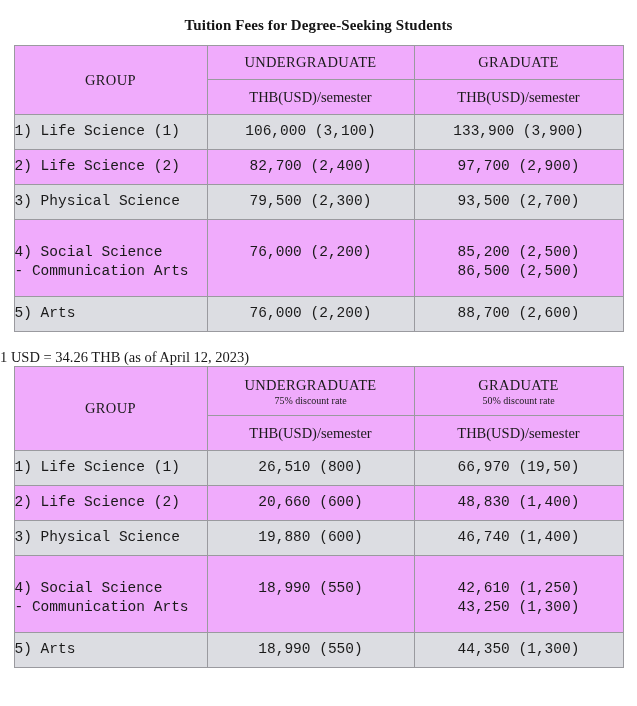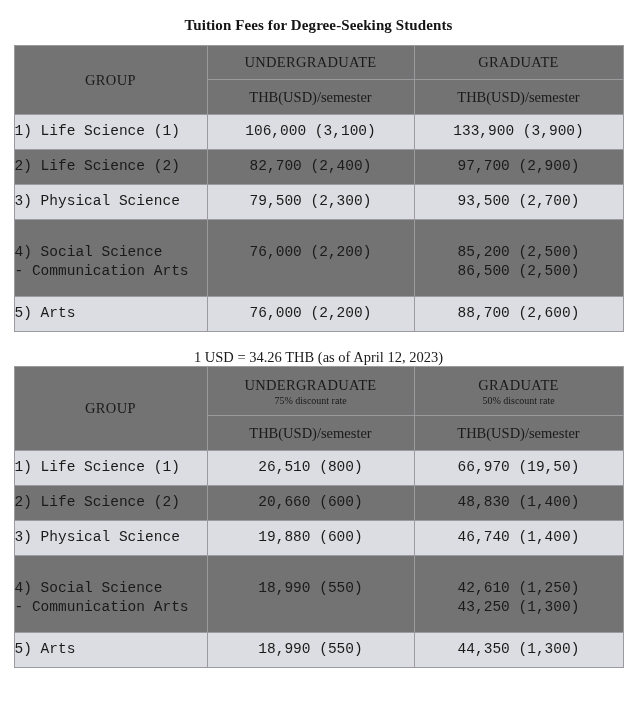--- a/index.html
+++ b/index.html
@@ -45,21 +45,21 @@
   .fee-table col.c-ug    { width: 207px; }
   .fee-table col.c-gr    { width: 209px; }
 
   .fee-table th,
   .fee-table td {
     border: 1px solid #9a9a9f;
     padding: 0;
     font-size: 14.5px;
     font-weight: normal;
     vertical-align: middle;
-    background: #737373;
+    background: #f0abfc;
   }
 
   .hdr-group {
     text-align: center;
     font-weight: bold;
     font-size: 14.5px;
     letter-spacing: 0.4px;
   }
 
   .hdr-main {
@@ -94,21 +94,20 @@
     text-align: center;
     line-height: 1.32;
   }
   .cell-num .l2 { display: block; }
 
   tr.body-row > td { height: 34px; font-family: Liberation Mono, monospace; }
   tr.body-row.tall > td { height: 53px; vertical-align: top; padding-top: 23px; }
   tr.body-row.shaded > td { background: #dcdde2; }
 
   .note {
-    text-align: center;
     font-size: 14.5px;
     padding-top: 17px;
     color: #1a1a1a;
   }
 </style>
 </head>
 <body>
 
 <div class="page">
 

